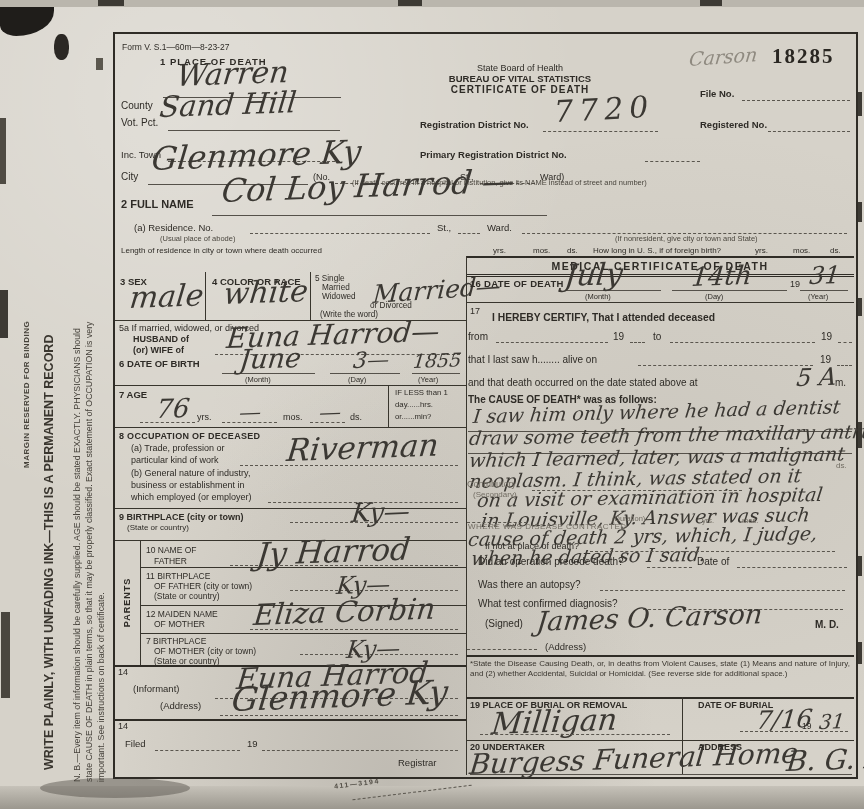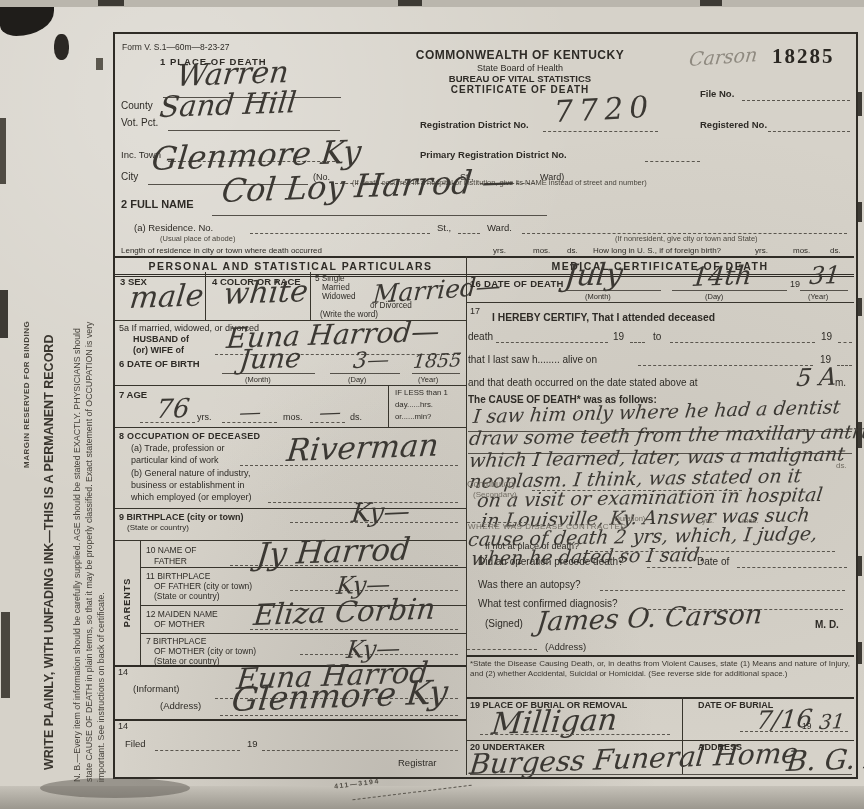--- a/index.html
+++ b/index.html
@@ -68,21 +68,20 @@
   <div class="a p b" style="left:160px;top:56px;font-size:9.5px;letter-spacing:1px;">1 PLACE OF DEATH</div>
 
   <div class="a p" style="left:121px;top:84px;font-size:10px;margin-top:16px;">County</div>
   <div class="a sl" style="left:163px;top:96px;width:178px;"></div>
   <div class="a hw" style="left:175px;top:58px;font-size:30px;">Warren</div>
 
   <div class="a p" style="left:121px;top:117px;font-size:10px;">Vot. Pct.</div>
   <div class="a sl" style="left:168px;top:129px;width:172px;"></div>
   <div class="a hw" style="left:158px;top:90px;font-size:29px;">Sand Hill</div>
 
-  <div class="a p b" style="left:395px;top:48px;width:250px;text-align:center;font-size:12px;letter-spacing:.5px;">COMMONWEALTH OF KENTUCKY</div>
   <div class="a p" style="left:395px;top:63px;width:250px;text-align:center;font-size:9px;">State Board of Health</div>
   <div class="a p b" style="left:395px;top:73px;width:250px;text-align:center;font-size:9.5px;">BUREAU OF VITAL STATISTICS</div>
   <div class="a p b" style="left:395px;top:84px;width:250px;text-align:center;font-size:10px;letter-spacing:1px;">CERTIFICATE OF DEATH</div>
 
   <div class="a hw pencil" style="left:688px;top:48px;font-size:19px;transform:rotate(-4deg) skewX(-10deg);">Carson</div>
   <div class="a p b" style="left:772px;top:44px;font-size:21px;letter-spacing:2px;font-family:'Liberation Serif',serif;color:#2a2722;">18285</div>
 
   <div class="a p b" style="left:700px;top:88px;font-size:9.5px;">File No.</div>
   <div class="a ld" style="left:742px;top:99px;width:108px;"></div>
   <div class="a p b" style="left:700px;top:119px;font-size:9.5px;">Registered No.</div>
@@ -122,23 +121,20 @@
 
   <div class="a p" style="left:121px;top:246px;font-size:8px;">Length of residence in city or town where death occurred</div>
   <div class="a p" style="left:493px;top:246px;font-size:8px;">yrs.</div>
   <div class="a p" style="left:533px;top:246px;font-size:8px;">mos.</div>
   <div class="a p" style="left:567px;top:246px;font-size:8px;">ds.</div>
   <div class="a p" style="left:593px;top:246px;font-size:8px;">How long in U. S., if of foreign birth?</div>
   <div class="a p" style="left:755px;top:246px;font-size:8px;">yrs.</div>
   <div class="a p" style="left:793px;top:246px;font-size:8px;">mos.</div>
   <div class="a p" style="left:830px;top:246px;font-size:8px;">ds.</div>
 
-  <div class="a secbar" style="left:115px;top:256px;width:351px;height:16px;">
-      <span>PERSONAL AND STATISTICAL PARTICULARS</span>
-    </div>
   <div class="a secbar" style="left:466px;top:256px;width:388px;height:16px;">
       <span>MEDICAL CERTIFICATE OF DEATH</span>
     </div>
   <div class="a vl" style="left:466px;top:256px;height:519px;"></div>
 
   <div class="a p b" style="left:120px;top:276px;font-size:9.5px;">3 SEX</div>
   <div class="a hw" style="left:128px;top:280px;font-size:30px;">male</div>
   <div class="a vl" style="left:205px;top:272px;height:48px;"></div>
   <div class="a p b" style="left:212px;top:276px;font-size:9.5px;">4 COLOR OR RACE</div>
   <div class="a hw" style="left:222px;top:276px;font-size:30px;">white</div>
@@ -256,21 +252,21 @@
   <div class="a p" style="left:790px;top:279px;font-size:9px;">19</div>
   <div class="a hw" style="left:808px;top:262px;font-size:24px;">31</div>
   <div class="a p sm" style="left:585px;top:292px;">(Month)</div>
   <div class="a p sm" style="left:705px;top:292px;">(Day)</div>
   <div class="a p sm" style="left:808px;top:292px;">(Year)</div>
   <div class="a hl" style="left:466px;top:302px;width:388px;"></div>
 
   <div class="a p" style="left:470px;top:306px;font-size:9px;">17</div>
   <div class="a p b" style="left:492px;top:312px;font-size:10.3px;">I HEREBY CERTIFY, That I attended deceased</div>
 
-  <div class="a p" style="left:468px;top:331px;font-size:10px;">death</div>
+  <div class="a p" style="left:468px;top:331px;font-size:10px;">from</div>
   <div class="a ld" style="left:496px;top:341px;width:112px;"></div>
   <div class="a p" style="left:613px;top:331px;font-size:10px;">19</div>
   <div class="a ld" style="left:630px;top:341px;width:15px;"></div>
   <div class="a p" style="left:653px;top:331px;font-size:10px;">to</div>
   <div class="a ld" style="left:670px;top:341px;width:145px;"></div>
   <div class="a p" style="left:821px;top:331px;font-size:10px;">19</div>
   <div class="a ld" style="left:838px;top:341px;width:14px;"></div>
 
   <div class="a p" style="left:468px;top:354px;font-size:10px;">that I last saw h........ alive on</div>
   <div class="a ld" style="left:638px;top:364px;width:175px;"></div>

